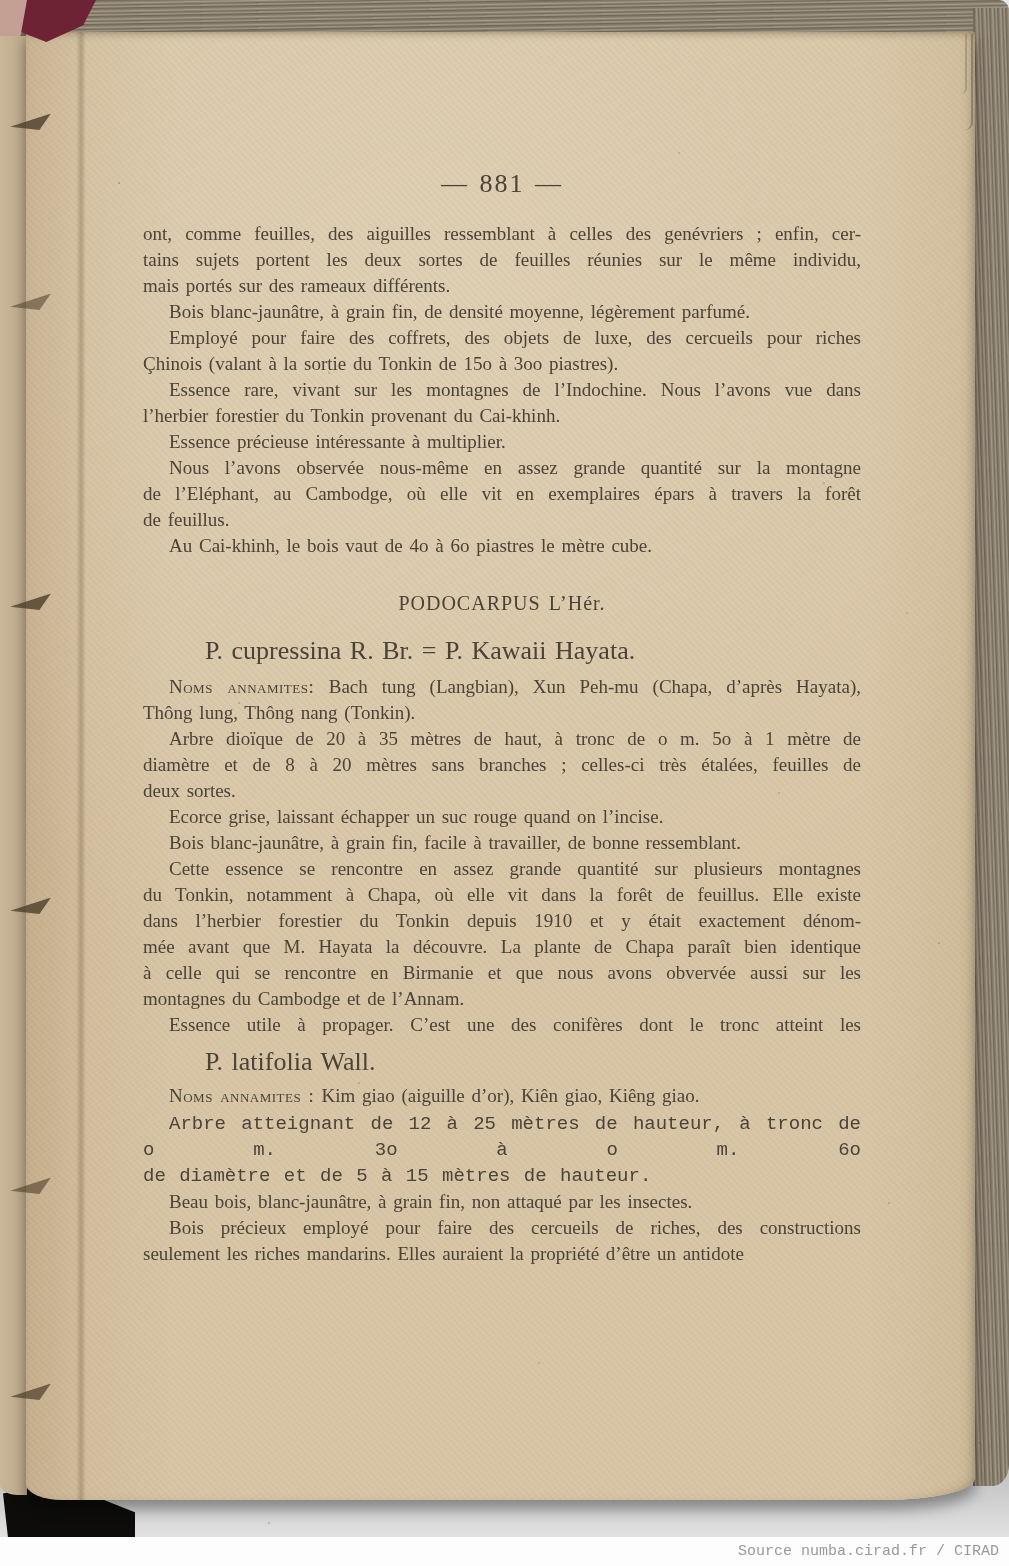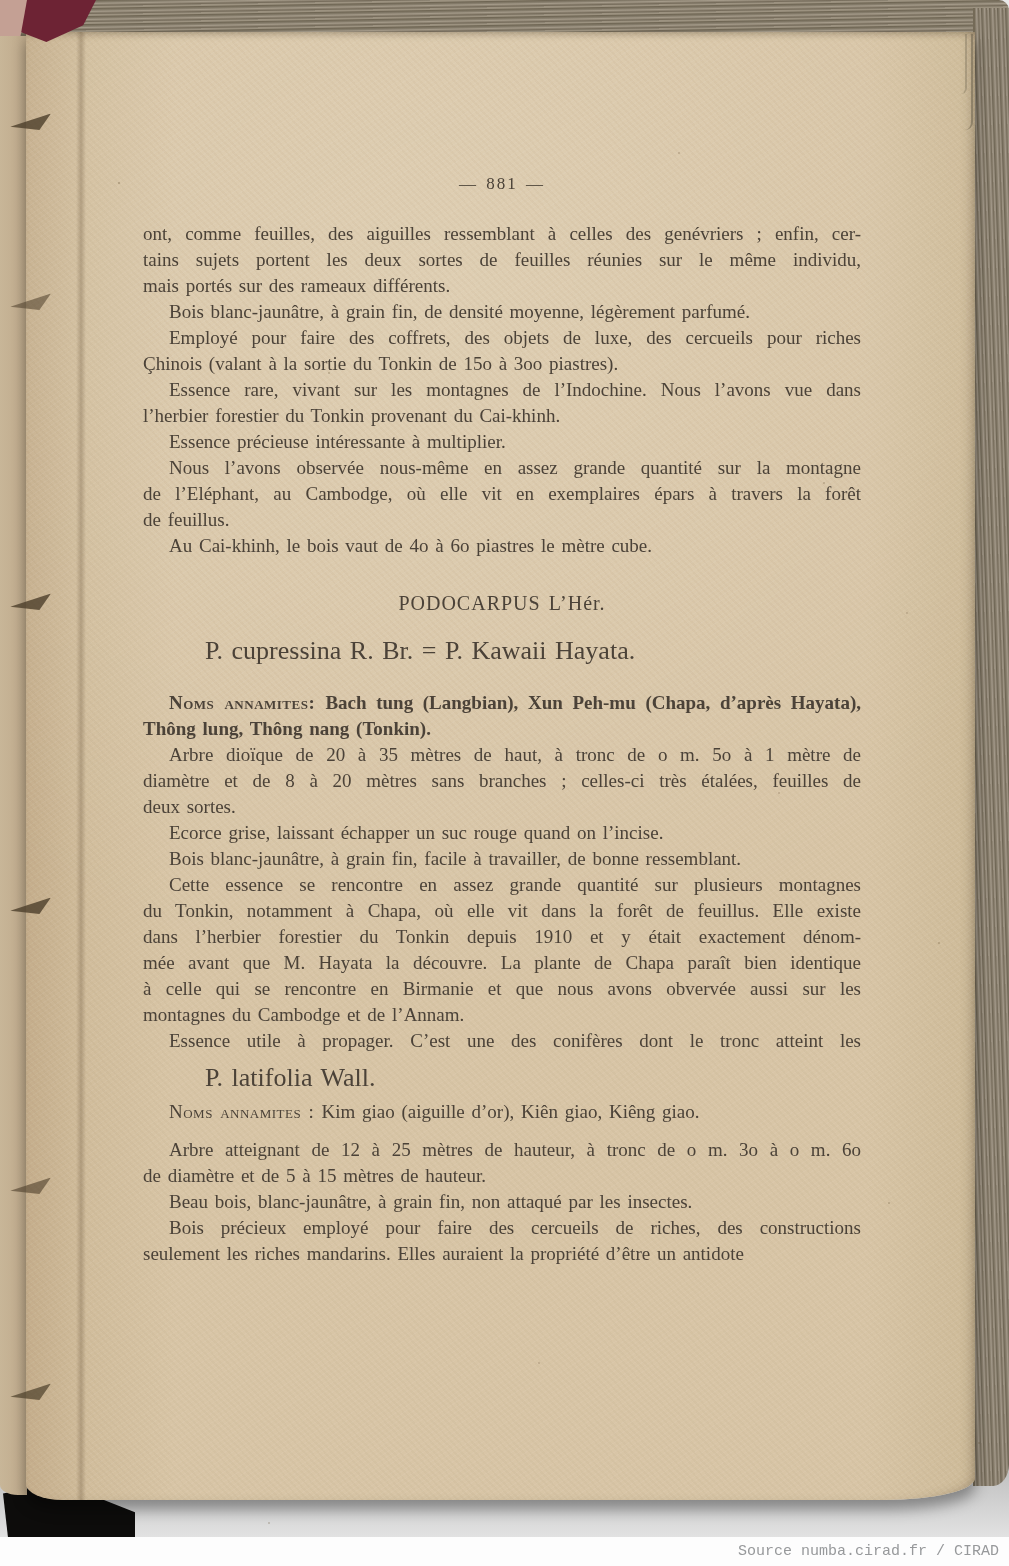--- a/index.html
+++ b/index.html
@@ -64,31 +64,31 @@
 
   
   .spine-maroon{position:absolute;left:16px;top:0;width:80px;height:42px;background:#6d2334;
     clip-path:polygon(0 0,100% 0,84% 60%,38% 100%,0 72%);}
   .spine-pink{position:absolute;left:0;top:0;width:27px;height:36px;background:#c4a094;
     clip-path:polygon(0 0,100% 0,76% 100%,0 100%);}
 
   
   .text-block{position:absolute;left:117px;top:138px;width:718px;color:#4b4238;
     font-size:19px;word-spacing:2px;}
-  .pagenum{text-align:center;font-size:17px;line-height:27px;margin-bottom:24px;letter-spacing:2px;}
+  .pagenum{text-align:center;font-size:26px;line-height:27px;margin-bottom:24px;letter-spacing:2px;}
   .line{line-height:26px;text-align:justify;text-align-last:justify;}
   .line.end{text-align-last:left;}
   .indent .line:first-child{text-indent:26px;}
   .heading-center{text-align:center;font-size:20px;line-height:28px;letter-spacing:1px;}
   .heading-sub{font-size:26px;line-height:27px;padding-left:62px;}
   .sc{font-variant:small-caps;letter-spacing:.5px;}
   .b7{margin-top:30px;margin-bottom:20px;}
-  .b9{margin-top:26px;font-weight:bold;}
+  .b9{margin-top:10px;}
   .b15{margin-top:10px;margin-bottom:8px;}
-  .b17{margin-top:12px;}
+  .b17{margin-top:2px;font-family:Liberation Mono, monospace;}
 
   
   .source-bar{position:absolute;left:0;top:1537px;width:1009px;height:29px;background:#fdfdfd;
     display:flex;align-items:center;justify-content:flex-end;padding-right:10px;box-sizing:border-box;
     font-family:Liberation Mono, monospace;font-size:15px;color:#97999b;}
 </style>
 </head>
 <body>
 
 <div class="stage">

